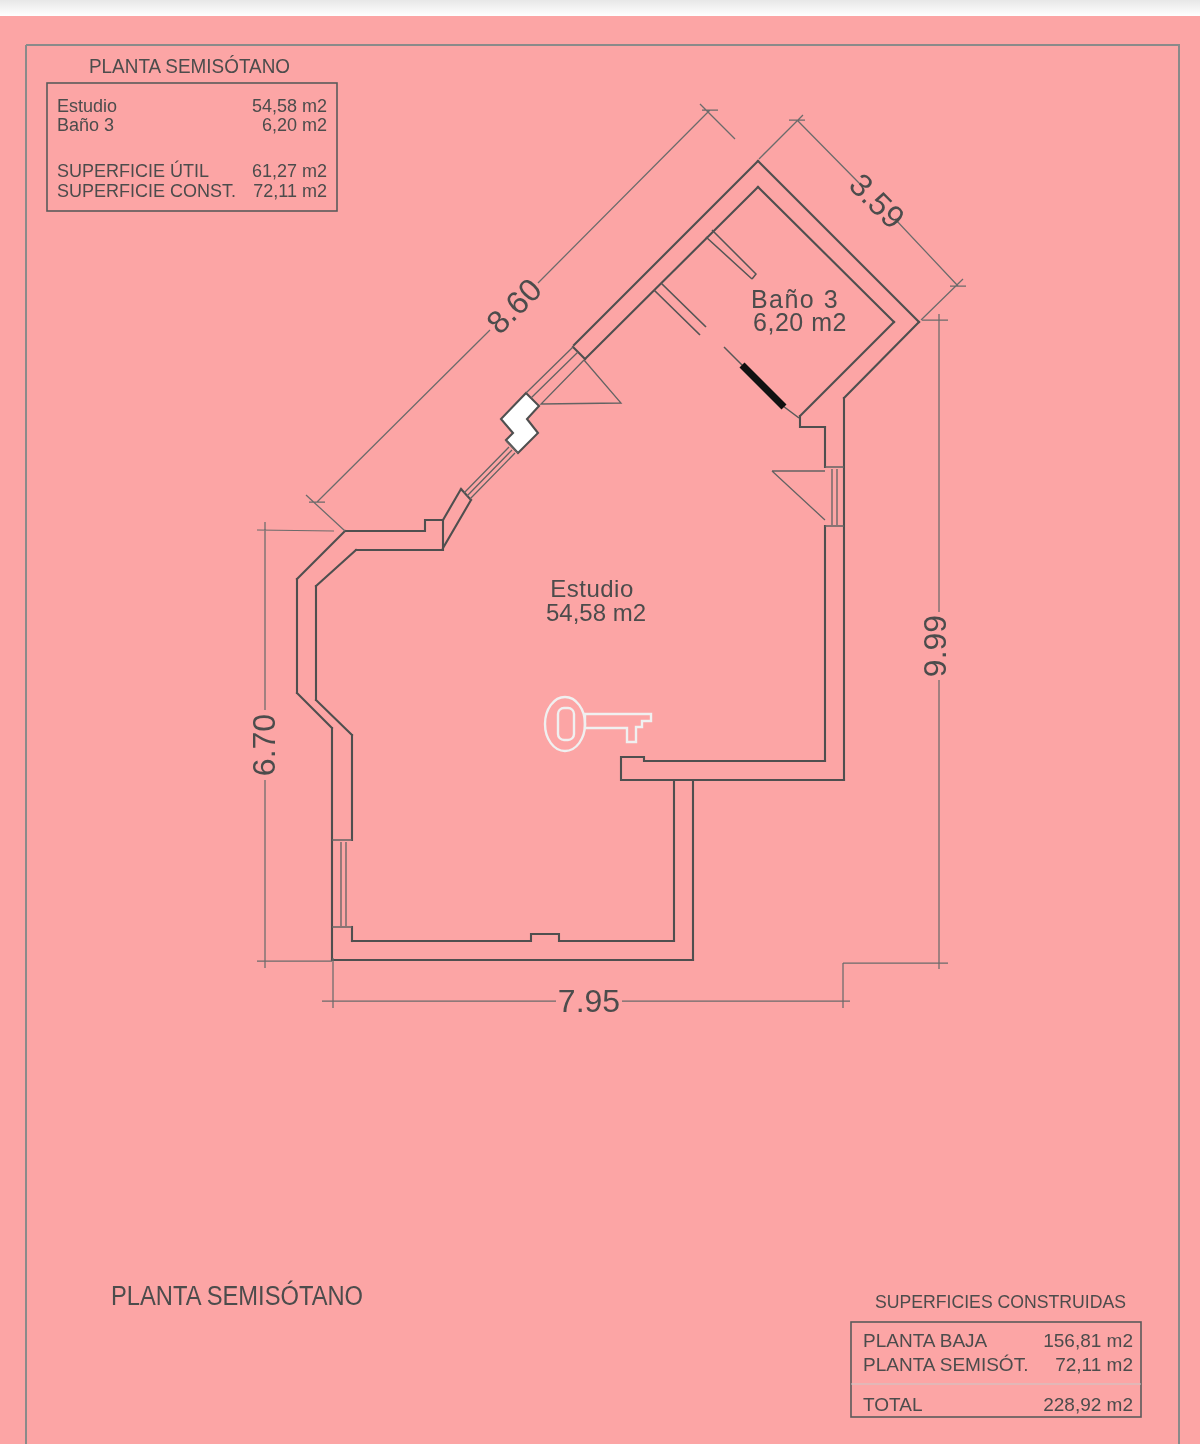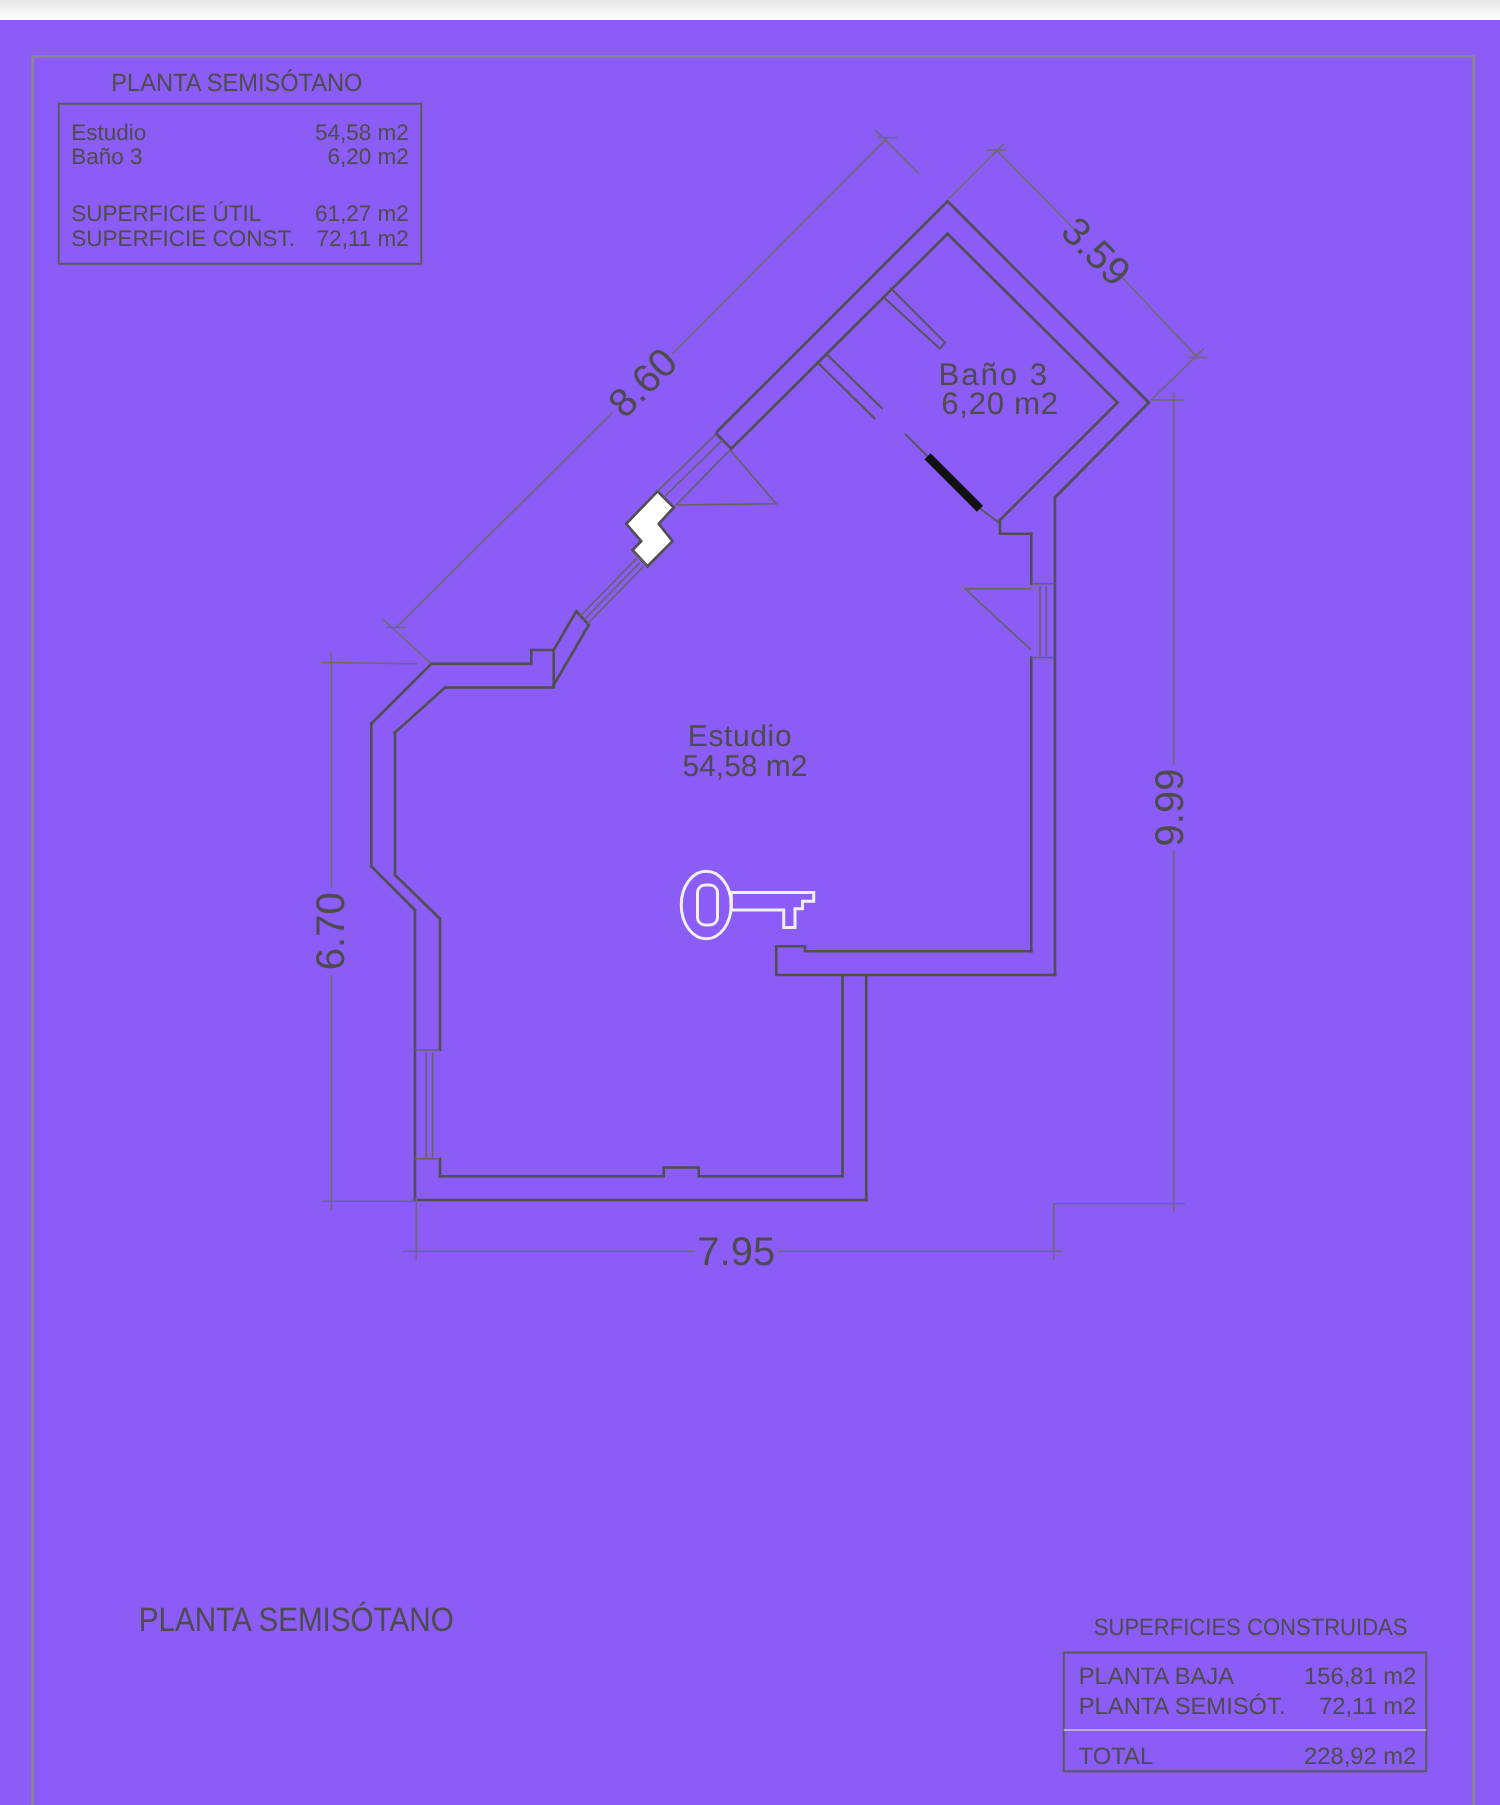--- a/index.html
+++ b/index.html
@@ -1,16 +1,16 @@
 <!DOCTYPE html>
 <html><head>
 <meta charset="utf-8">
 <style>
   html,body{margin:0;padding:0;background:#ffffff;}
-  #page{position:relative;width:1200px;height:1444px;background:#8b5cf6;overflow:hidden;
+  #page{position:relative;width:1200px;height:1444px;background:#fca5a5;overflow:hidden;
         font-family:"Liberation Sans", sans-serif;}
   svg{position:absolute;left:0;top:0;filter:blur(0.6px);}
   text{font-family:"Liberation Sans", sans-serif;fill:#4c4c4c;}
 </style>
 </head>
 <body>
 <div id="page">
 <svg width="1200" height="1444" viewBox="0 0 1200 1444">
 
   <defs>

